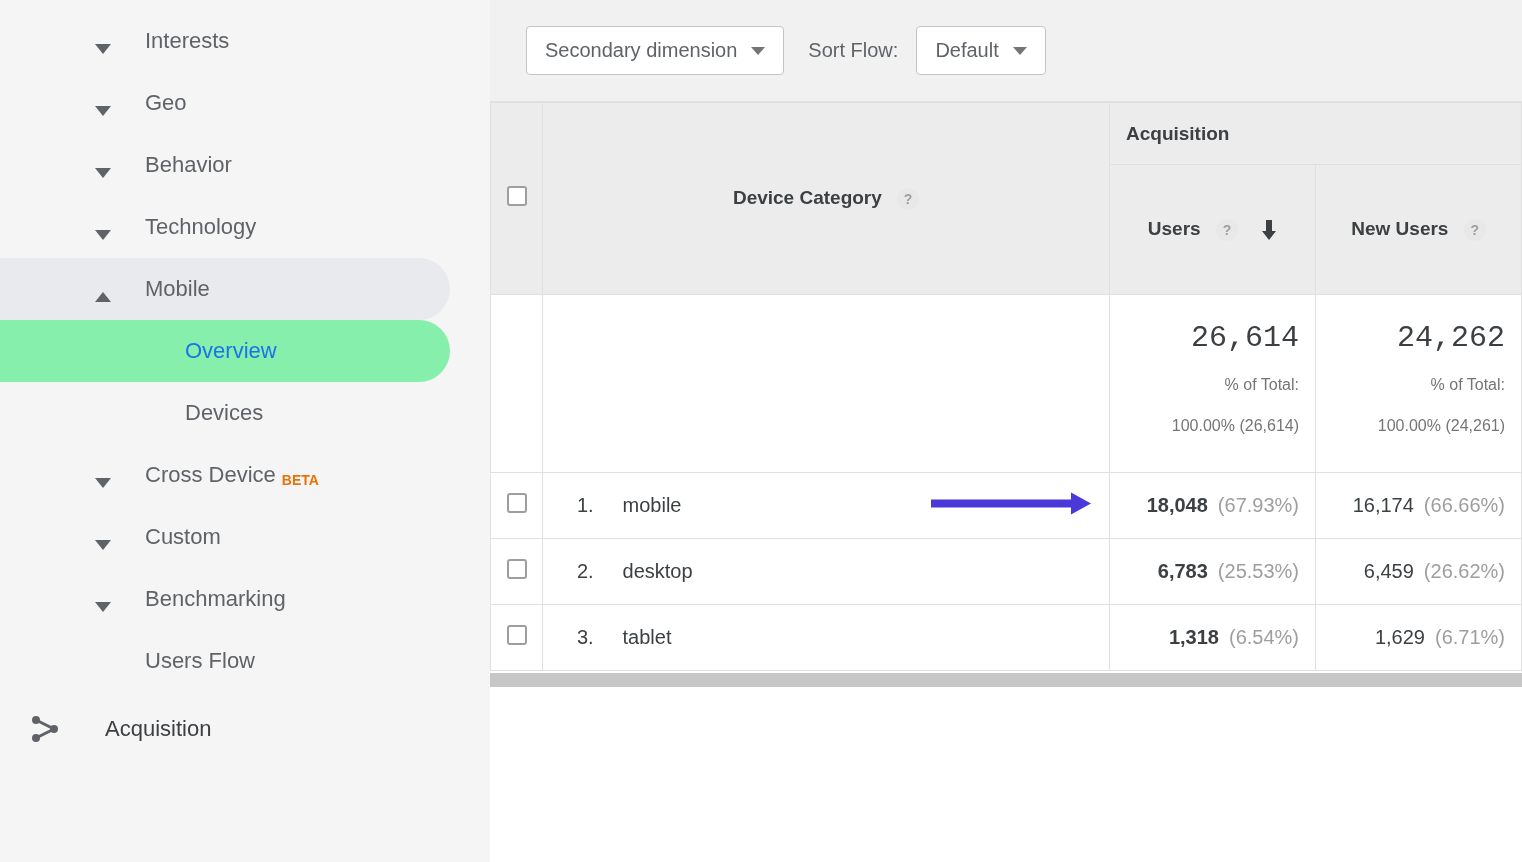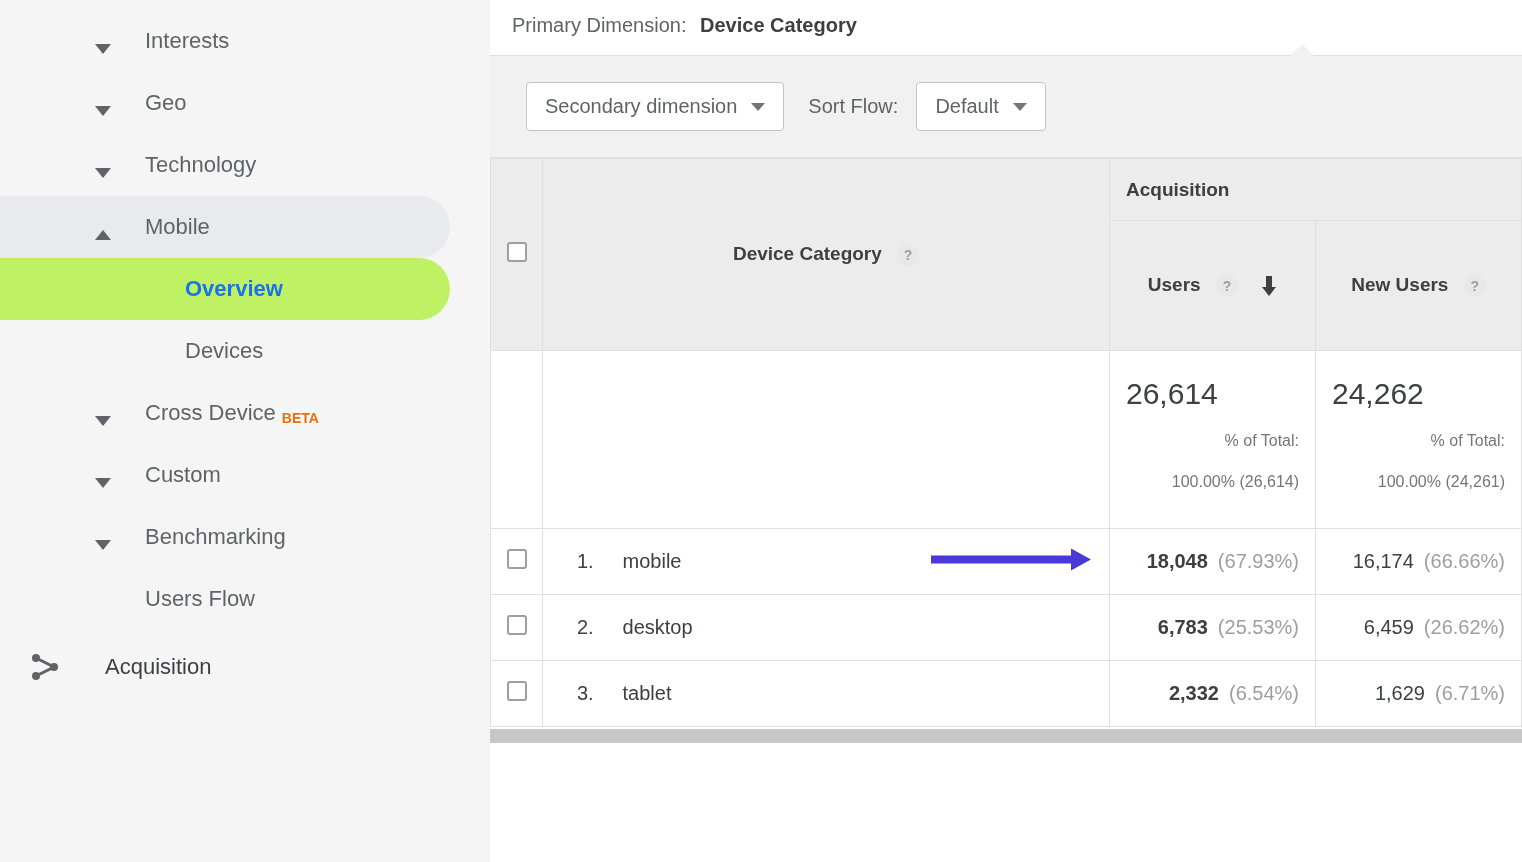--- a/index.html
+++ b/index.html
@@ -8,21 +8,21 @@
 .container { display: flex; width: 100%; height: 100%; }
 
 
 .sidebar { width: 490px; background: #f5f5f5; padding-top: 10px; }
 .nav-item { display: flex; align-items: flex-end; padding: 18px 0 18px 95px; font-size: 22px; color: #5f6368; cursor: pointer; }
 .nav-item .arrow { width: 50px; display: inline-flex; align-items: center; justify-content: flex-start; }
 .nav-item .arrow svg { fill: #5f6368; }
 .nav-item.expanded { background: #e8eaed; border-radius: 0 40px 40px 0; margin-right: 40px; }
 .nav-item.expanded .arrow svg { transform: rotate(180deg); }
 .nav-sub { padding: 18px 0 18px 185px; font-size: 22px; color: #5f6368; cursor: pointer; }
-.nav-sub.active { background: #bef264; color: #1a73e8; border-radius: 0 40px 40px 0; margin-right: 40px; font-weight: bold; }
+.nav-sub.active { background: #86efac; color: #1a73e8; border-radius: 0 40px 40px 0; margin-right: 40px; }
 .beta { color: #e8710a; font-size: 14px; font-weight: 600; margin-left: 6px; vertical-align: super; }
 .nav-section { display: flex; align-items: center; padding: 22px 0 22px 30px; font-size: 22px; color: #3c4043; cursor: pointer; }
 .nav-section .icon-wrap { width: 75px; display: flex; justify-content: flex-start; }
 
 
 .main { flex: 1; background: #fff; display: flex; flex-direction: column; position: relative; }
 .dim-bar { padding: 14px 22px 18px; font-size: 20px; color: #3c4043; border-bottom: 1px solid #e0e0e0; position: relative; }
 .dim-bar .label { color: #5f6368; }
 .dim-bar .value { font-weight: 700; margin-left: 8px; position: relative; }
 .pointer-tri { position: absolute; bottom: -1px; left: 800px; width: 0; height: 0; border-left: 12px solid transparent; border-right: 12px solid transparent; border-bottom: 12px solid #f1f1f1; }
@@ -41,21 +41,21 @@
 thead th { background: #ececec; font-size: 19px; color: #3c4043; }
 .check-col { width: 52px; text-align: center; }
 .checkbox { width: 20px; height: 20px; border: 2px solid #9e9e9e; border-radius: 3px; display: inline-block; background: #fff; }
 .dim-head { text-align: center; padding: 0 26px; font-weight: 700; height: 192px; vertical-align: middle; }
 .group-head { text-align: left; padding: 10px 16px; font-weight: 700; height: 62px; }
 .metric-head { text-align: center; padding: 0 16px; font-weight: 700; height: 130px; vertical-align: middle; }
 .help-icon { display: inline-flex; width: 22px; height: 22px; border-radius: 50%; background: #e8e8e8; color: #9e9e9e; align-items: center; justify-content: center; font-size: 14px; font-weight: 700; margin-left: 10px; }
 .sort-arrow svg { fill: #3c4043; vertical-align: middle; margin-left: 18px; }
 
 .totals td { background: #fff; height: 178px; vertical-align: top; padding: 26px 16px; }
-.totals .big { font-size: 30px; color: #3c4043; text-align: left; display: block; }
+.totals .big { font-size: 30px; color: #3c4043; text-align: right; display: block; font-family: Liberation Mono, monospace; }
 .totals .sub { font-size: 16px; color: #757575; text-align: right; display: block; margin-top: 19px; line-height: 1.4; }
 
 .data-row td { height: 66px; font-size: 20px; }
 .data-row .dim-cell { padding: 0 34px; color: #3c4043; position: relative; }
 .data-row .idx { display: inline-block; width: 40px; }
 .data-row .val-cell { text-align: right; padding: 16px 16px; }
 .data-row .val-cell .num { font-weight: 700; color: #3c4043; margin-right: 10px; }
 .data-row .val-cell .pct { color: #9e9e9e; }
 .nu-cell .num { font-weight: 400 !important; }
 
@@ -83,20 +83,28 @@
           </svg>
         </span>
       <span>Geo</span>
     </div>
     <div class="nav-item">
       <span class="arrow">
           <svg width="16" height="10">
             <polygon points="0,0 16,0 8,10"></polygon>
           </svg>
         </span>
+      <span>Behavior</span>
+    </div>
+    <div class="nav-item">
+      <span class="arrow">
+          <svg width="16" height="10">
+            <polygon points="0,0 16,0 8,10"></polygon>
+          </svg>
+        </span>
       <span>Technology</span>
     </div>
     <div class="nav-item expanded">
       <span class="arrow">
           <svg width="16" height="10">
             <polygon points="0,0 16,0 8,10"></polygon>
           </svg>
         </span>
       <span>Mobile</span>
     </div>
@@ -141,25 +149,20 @@
             <circle cx="6" cy="24" r="4" fill="#5f6368"></circle>
             <circle cx="24" cy="15" r="4" fill="#5f6368"></circle>
             <path d="M6 6 L24 15 L6 24" stroke="#5f6368" stroke-width="3" fill="none"></path>
           </svg>
       </span>
       <span>Acquisition</span>
     </div>
   </div>
 
   <div class="main">
-    <div class="dim-bar">
-      <span class="label">Primary Dimension:</span>
-      <span class="value">Device Category</span>
-      <div class="pointer-tri"></div>
-    </div>
 
     <div class="controls">
       <div class="btn">
         <span>Secondary dimension</span>
         <span class="caret-down"></span>
       </div>
       <span class="sort-label">Sort Flow:</span>
       <div class="btn">
         <span>Default</span>
         <span class="caret-down"></span>
@@ -245,21 +248,21 @@
             </td>
           </tr>
 
           <tr class="data-row">
             <td class="check-col"><span class="checkbox"></span></td>
             <td class="dim-cell">
               <span class="idx">3.</span>
               <span>tablet</span>
             </td>
             <td class="val-cell">
-              <span class="num">2,332</span><span class="pct">(6.54%)</span>
+              <span class="num">1,318</span><span class="pct">(6.54%)</span>
             </td>
             <td class="val-cell nu-cell">
               <span class="num">1,629</span><span class="pct">(6.71%)</span>
             </td>
           </tr>
         </tbody>
       </table>
       <div class="scrollbar-fake"></div>
     </div>
   </div>

